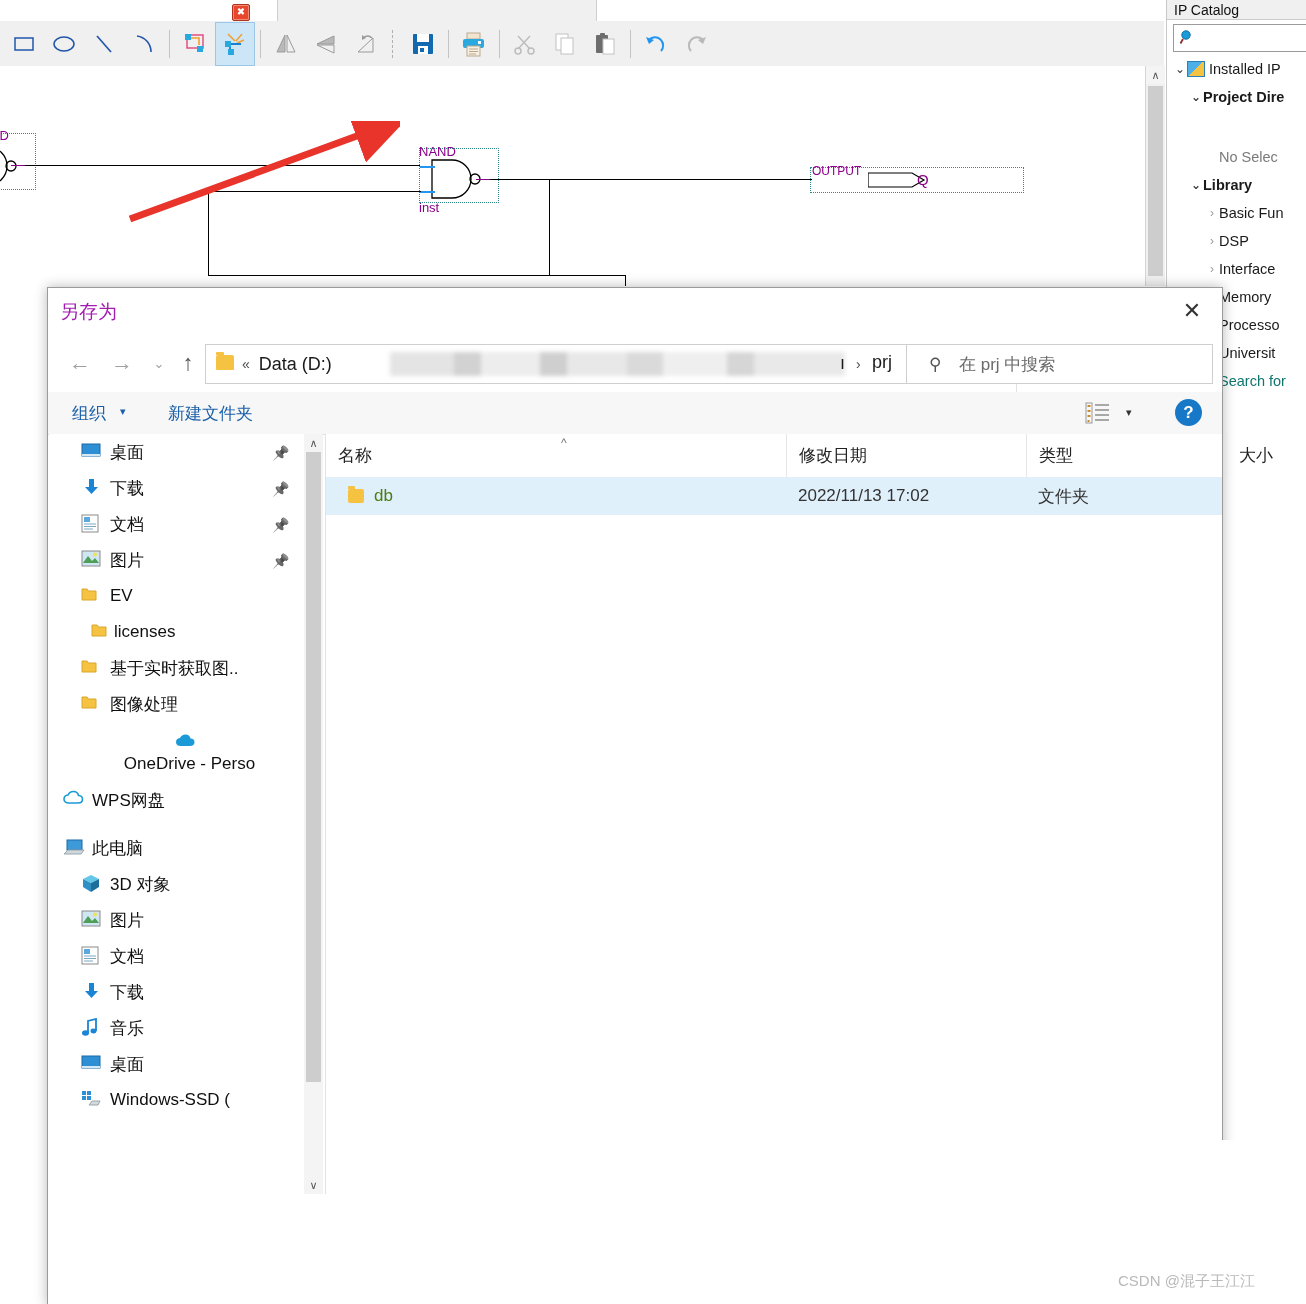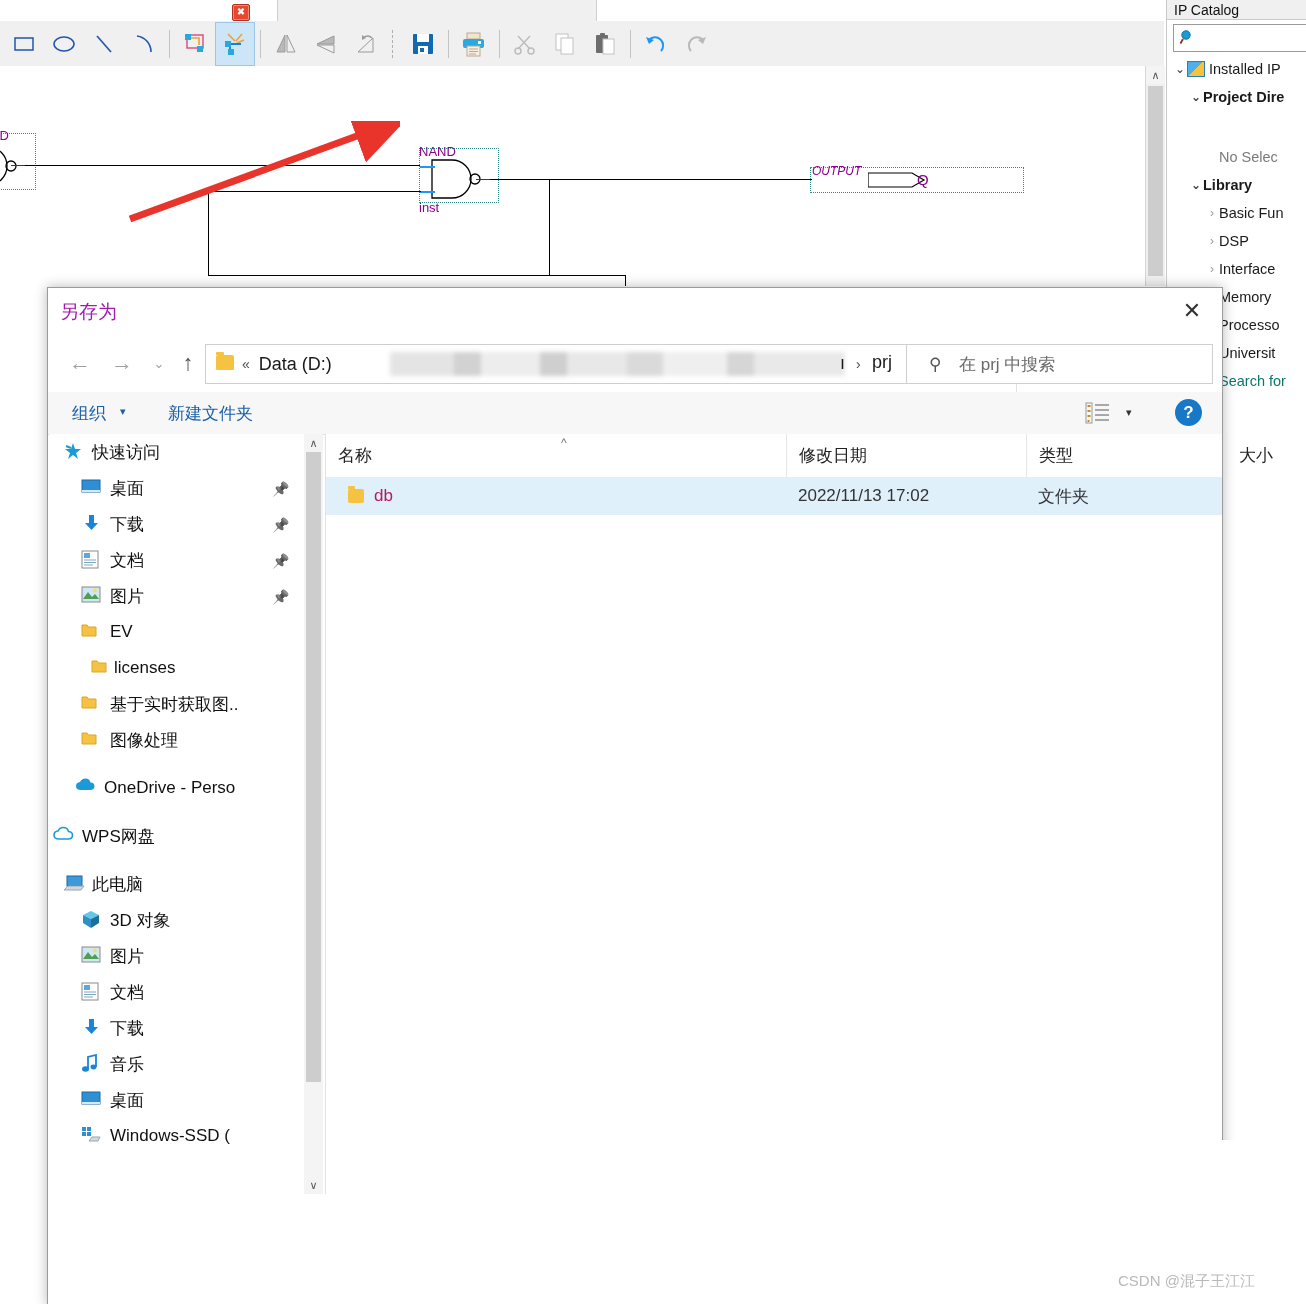--- a/index.html
+++ b/index.html
@@ -114,21 +114,21 @@
   .np-thumb{position:absolute;left:2px;top:18px;width:15px;height:630px;background:#cdcdcd;}
   .np-arrow{width:19px;height:18px;display:flex;align-items:center;justify-content:center;font-size:11px;color:#555;}
 
   
   .filelist{position:absolute;left:277px;top:146px;width:896px;height:760px;background:#fff;border-left:1px solid #e3e3e3;}
   .col-head{position:absolute;left:0;top:0;width:100%;height:43px;border-bottom:1px solid #e1e1e1;background:#fff;}
   .col{position:absolute;top:0;height:43px;font-size:17px;color:#222;padding-left:12px;box-sizing:border-box;
        display:flex;align-items:center;border-left:1px solid #e6e6e6;}
   .sortmark{position:absolute;left:235px;top:2px;font-size:12px;color:#777;}
   .frow{position:absolute;left:0;top:43px;width:100%;height:38px;background:#dff0fb;display:flex;align-items:center;}
-  .frow-name{position:absolute;left:22px;display:flex;align-items:center;font-size:17px;color:#be185d;}
+  .frow-name{position:absolute;left:22px;display:flex;align-items:center;font-size:17px;color:#4d7c0f;}
   .frow-ico{width:16px;height:14px;background:#f5c242;border-radius:2px;margin-right:10px;position:relative;}
   .frow-ico:before{content:"";position:absolute;left:0;top:-3px;width:7px;height:3px;background:#f5c242;border-radius:1px 1px 0 0;}
   .frow-date{position:absolute;left:472px;font-size:17px;color:#333;}
   .frow-type{position:absolute;left:712px;font-size:17px;color:#333;}
 
   
   .watermark{position:absolute;left:1118px;top:1272px;font-size:15px;color:#b9b9b9;white-space:nowrap;}
 </style>
 </head>
 <body>
@@ -279,21 +279,21 @@
     <div class="outwire" style="left:476px;top:113px;width:15px;"></div>
     <div class="wire h" style="left:490px;top:113px;width:322px;"></div>
 
     <div class="wire h" style="left:208px;top:125px;width:213px;"></div>
     <div class="wire v" style="left:208px;top:125px;height:85px;"></div>
     <div class="wire h" style="left:208px;top:209px;width:417px;"></div>
     <div class="wire v" style="left:549px;top:113px;height:96px;"></div>
     <div class="wire v" style="left:625px;top:209px;height:12px;"></div>
 
     <div class="gatebox" style="left:810px;top:101px;width:212px;height:24px;"></div>
-    <div class="glabel" style="left:812px;top:98px;font-size:12px;font-style:italic;">OUTPUT</div>
+    <div class="glabel" style="left:812px;top:98px;font-size:12px;">OUTPUT</div>
     <svg style="position:absolute;left:868px;top:105px;" width="60" height="18" viewBox="0 0 60 18">
       <path d="M0 2 H44 L56 9 L44 16 H0 Z" fill="none" stroke="#000" stroke-width="1.2"></path>
     </svg>
     <div class="glabel" style="left:917px;top:105px;font-size:15px;">Q</div>
 
     <svg class="arrow-annot" viewBox="0 0 280 110">
       <defs>
           <marker id="ah" markerWidth="8" markerHeight="8" refX="3" refY="4" orient="auto">
         <path d="M0 0 L8 4 L0 8 Z" fill="#e8342b"></path>
           </marker>
@@ -410,27 +410,20 @@
         <rect x="2.5" y="14" width="3" height="2" fill="#c98b2a"></rect>
         <rect x="2.5" y="19" width="2" height="2" fill="#c98b2a"></rect>
         <path d="M10 4h14M10 9h14M10 14h14M10 19h14" stroke="#8f8f8f" stroke-width="1.4"></path>
       </svg>
     </div>
     <div class="view-caret">▾</div>
     <div class="help-ico">?</div>
   </div>
 
   <div class="navpane" id="navpane">
-      <div class="np-item" style="padding-left: 14px;">
-        <span class="np-ico"><svg width="20" height="18" viewBox="0 0 20 18">
-            <path d="M10 1 L12 7 L18 7 L13 11 L15 17 L10 13 L5 17 L7 11 L2 7 L8 7 Z" fill="#1a9bd7"></path>
-            <path d="M3 4 L8 6" stroke="#1a9bd7" stroke-width="2"></path>
-          </svg></span>
-        <span>快速访问</span>
-      </div>
       <div class="np-item" style="padding-left: 32px;">
         <span class="np-ico"><svg width="20" height="17" viewBox="0 0 20 17">
             <rect x="1" y="2" width="18" height="12" fill="#2f8fd4" stroke="#1b6ba5"></rect>
             <rect x="1" y="12" width="18" height="2" fill="#d7e8f5"></rect>
           </svg></span>
         <span>桌面</span>
         <span class="pin" style="filter: grayscale(1); font-size: 14px;">📌</span>
       </div>
       <div class="np-item" style="padding-left: 32px;">
         <span class="np-ico"><svg width="20" height="18" viewBox="0 0 20 18">
@@ -474,27 +467,27 @@
             <path d="M1 3 h5 l1.5 2 H15 v9 H1 Z" fill="#f5c242" stroke="#d9a62d"></path>
           </svg></span>
         <span>基于实时获取图..</span>
       </div>
       <div class="np-item" style="padding-left: 32px;">
         <span class="np-ico"><svg width="16" height="15" viewBox="0 0 16 15">
             <path d="M1 3 h5 l1.5 2 H15 v9 H1 Z" fill="#f5c242" stroke="#d9a62d"></path>
           </svg></span>
         <span>图像处理</span>
       </div>
-      <div class="np-item" style="padding-left: 26px; margin-top: 12px;">
+      <div class="np-item" style="padding-left: 26px; margin-top: 12px; flex-direction: column;">
         <span class="np-ico"><svg width="22" height="15" viewBox="0 0 22 15">
             <path d="M6 12 q-5 0 -5 -4 q0 -3.5 4 -4 q1.5 -3.5 5.5 -3.5 q4 0 5 4 q4 0.3 4 3.8 q0 3.7 -4.5 3.7 Z" fill="#1a9bd7"></path>
           </svg></span>
         <span>OneDrive - Perso</span>
       </div>
-      <div class="np-item" style="padding-left: 4px; margin-top: 12px;">
+      <div class="np-item" style="padding-left: 14px; margin-top: 12px;">
         <span class="np-ico"><svg width="22" height="16" viewBox="0 0 22 16">
             <path d="M6 13 q-5 0 -5 -4 q0 -3.5 4 -4 q1.5 -3.5 5.5 -3.5 q4 0 5 4 q4 0.3 4 3.8 q0 3.7 -4.5 3.7 Z" fill="none" stroke="#1a9bd7" stroke-width="1.6"></path>
           </svg></span>
         <span>WPS网盘</span>
       </div>
       <div class="np-item" style="padding-left: 14px; margin-top: 12px;">
         <span class="np-ico"><svg width="22" height="18" viewBox="0 0 22 18">
             <rect x="4" y="2" width="15" height="10" fill="#3d9ad8" stroke="#1b6ba5"></rect>
             <path d="M1 16 L5 12 H21 L18 16 Z" fill="#cfd8de" stroke="#9aa5ad"></path>
           </svg></span>

